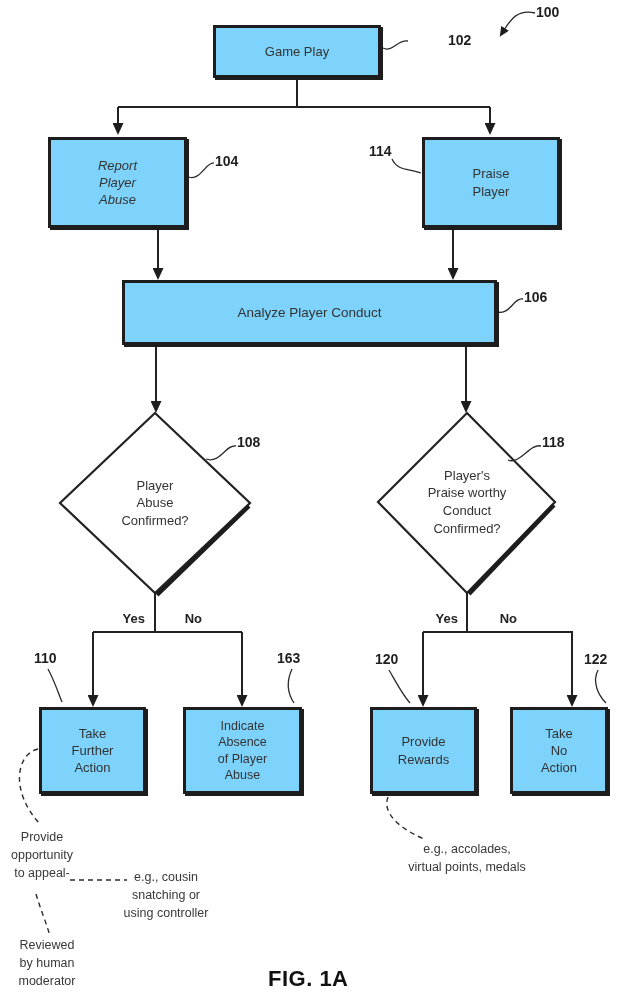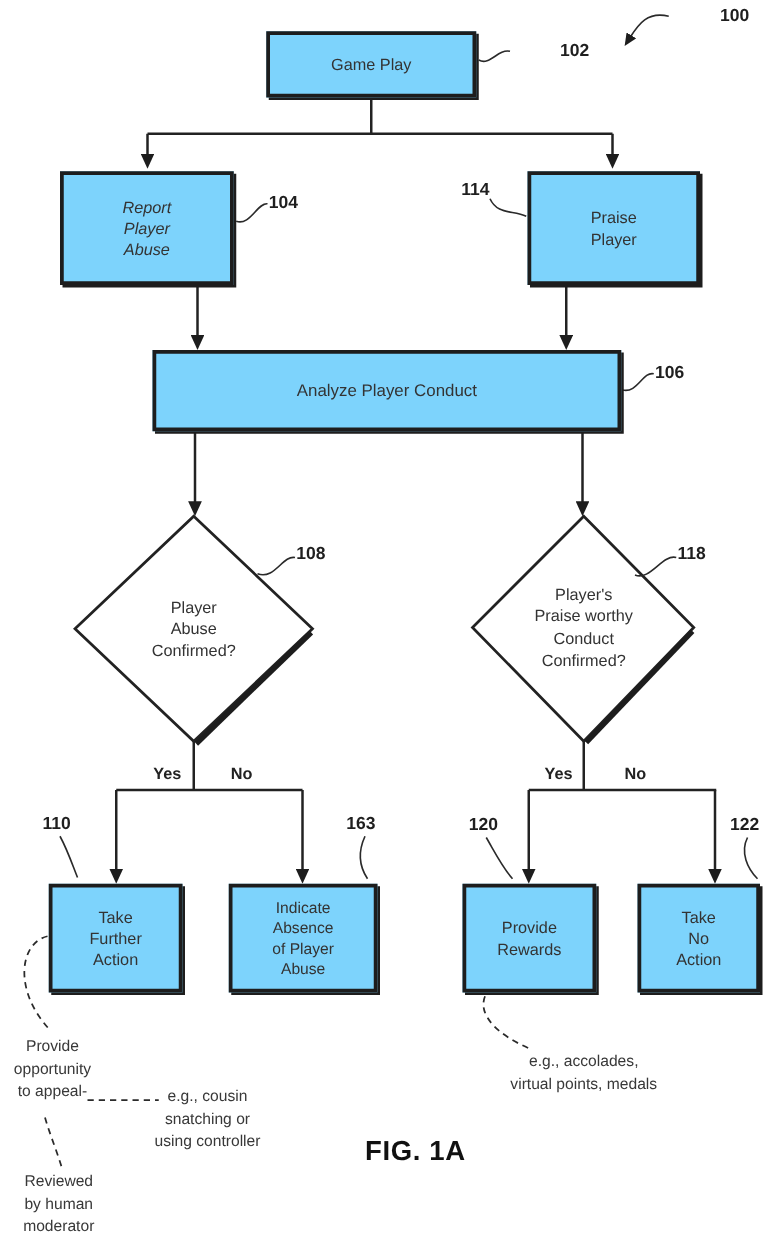--- a/index.html
+++ b/index.html
@@ -135,21 +135,21 @@
 
   <div class="diamond-text" style="left:85px;top:458px;width:140px;height:90px;">Player
 Abuse
 Confirmed?</div>
 
   <div class="diamond-text" style="left:397px;top:448px;width:140px;height:108px;">Player's
 Praise worthy
 Conduct
 Confirmed?</div>
 
-  <div class="ref" style="left:536px;top:4px;margin-left:40px;">100</div>
+  <div class="ref" style="left:536px;top:4px;">100</div>
   <div class="ref" style="left:409px;top:32px;margin-left:39px;">102</div>
   <div class="ref" style="left:215px;top:153px;">104</div>
   <div class="ref" style="left:369px;top:143px;">114</div>
   <div class="ref" style="left:524px;top:289px;">106</div>
   <div class="ref" style="left:237px;top:434px;">108</div>
   <div class="ref" style="left:542px;top:434px;">118</div>
   <div class="ref" style="left:34px;top:650px;">110</div>
   <div class="ref" style="left:277px;top:650px;">163</div>
   <div class="ref" style="left:375px;top:651px;">120</div>
   <div class="ref" style="left:584px;top:651px;">122</div>
@@ -164,15 +164,15 @@
 to appeal-</div>
   <div class="annot" style="left:110px;top:869px;width:112px;">e.g., cousin
 snatching or
 using controller</div>
   <div class="annot" style="left:388px;top:841px;width:158px;">e.g., accolades,
 virtual points, medals</div>
   <div class="annot" style="left:2px;top:937px;width:90px;">Reviewed
 by human
 moderator</div>
 
-  <div class="fig-label" style="left:268px;top:908px;margin-left:24px;">FIG. 1A</div>
+  <div class="fig-label" style="left:268px;top:966px;">FIG. 1A</div>
 
 </div>
 
 </body></html>

